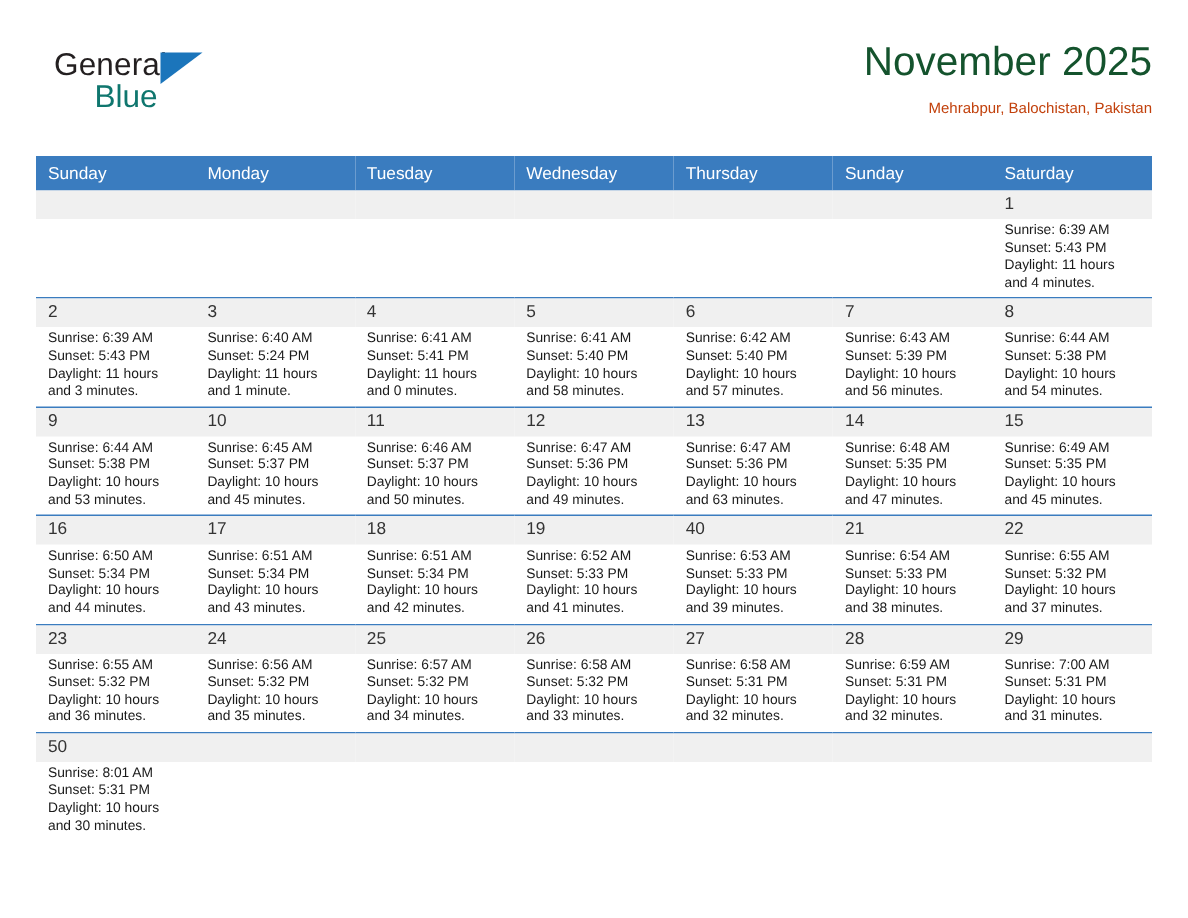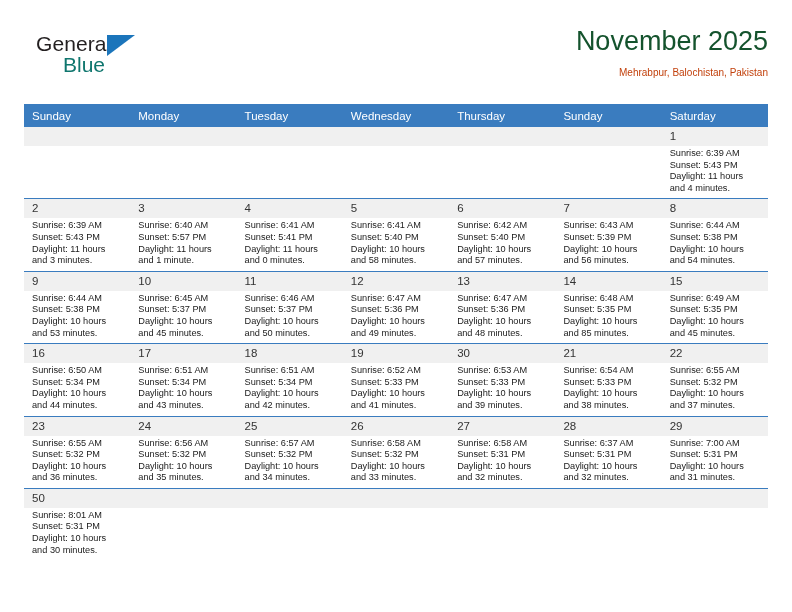--- a/index.html
+++ b/index.html
@@ -228,21 +228,21 @@
                 <div>Daylight: 11 hours</div>
                 <div>and 3 minutes.</div>
               </div>
             </div>
           </td>
           <td>
             <div class="cell">
               <div class="daynum">3</div>
               <div class="details">
                 <div>Sunrise: 6:40 AM</div>
-                <div>Sunset: 5:57 PM</div>
+                <div>Sunset: 5:24 PM</div>
                 <div>Daylight: 11 hours</div>
                 <div>and 1 minute.</div>
               </div>
             </div>
           </td>
           <td>
             <div class="cell">
               <div class="daynum">4</div>
               <div class="details">
                 <div>Sunrise: 6:41 AM</div>
@@ -342,32 +342,32 @@
               </div>
             </div>
           </td>
           <td>
             <div class="cell">
               <div class="daynum">13</div>
               <div class="details">
                 <div>Sunrise: 6:47 AM</div>
                 <div>Sunset: 5:36 PM</div>
                 <div>Daylight: 10 hours</div>
-                <div>and 48 minutes.</div>
+                <div>and 63 minutes.</div>
               </div>
             </div>
           </td>
           <td>
             <div class="cell">
               <div class="daynum">14</div>
               <div class="details">
                 <div>Sunrise: 6:48 AM</div>
                 <div>Sunset: 5:35 PM</div>
                 <div>Daylight: 10 hours</div>
-                <div>and 85 minutes.</div>
+                <div>and 47 minutes.</div>
               </div>
             </div>
           </td>
           <td>
             <div class="cell">
               <div class="daynum">15</div>
               <div class="details">
                 <div>Sunrise: 6:49 AM</div>
                 <div>Sunset: 5:35 PM</div>
                 <div>Daylight: 10 hours</div>
@@ -416,21 +416,21 @@
               <div class="details">
                 <div>Sunrise: 6:52 AM</div>
                 <div>Sunset: 5:33 PM</div>
                 <div>Daylight: 10 hours</div>
                 <div>and 41 minutes.</div>
               </div>
             </div>
           </td>
           <td>
             <div class="cell">
-              <div class="daynum">30</div>
+              <div class="daynum">40</div>
               <div class="details">
                 <div>Sunrise: 6:53 AM</div>
                 <div>Sunset: 5:33 PM</div>
                 <div>Daylight: 10 hours</div>
                 <div>and 39 minutes.</div>
               </div>
             </div>
           </td>
           <td>
             <div class="cell">
@@ -508,21 +508,21 @@
                 <div>Sunset: 5:31 PM</div>
                 <div>Daylight: 10 hours</div>
                 <div>and 32 minutes.</div>
               </div>
             </div>
           </td>
           <td>
             <div class="cell">
               <div class="daynum">28</div>
               <div class="details">
-                <div>Sunrise: 6:37 AM</div>
+                <div>Sunrise: 6:59 AM</div>
                 <div>Sunset: 5:31 PM</div>
                 <div>Daylight: 10 hours</div>
                 <div>and 32 minutes.</div>
               </div>
             </div>
           </td>
           <td>
             <div class="cell">
               <div class="daynum">29</div>
               <div class="details">

